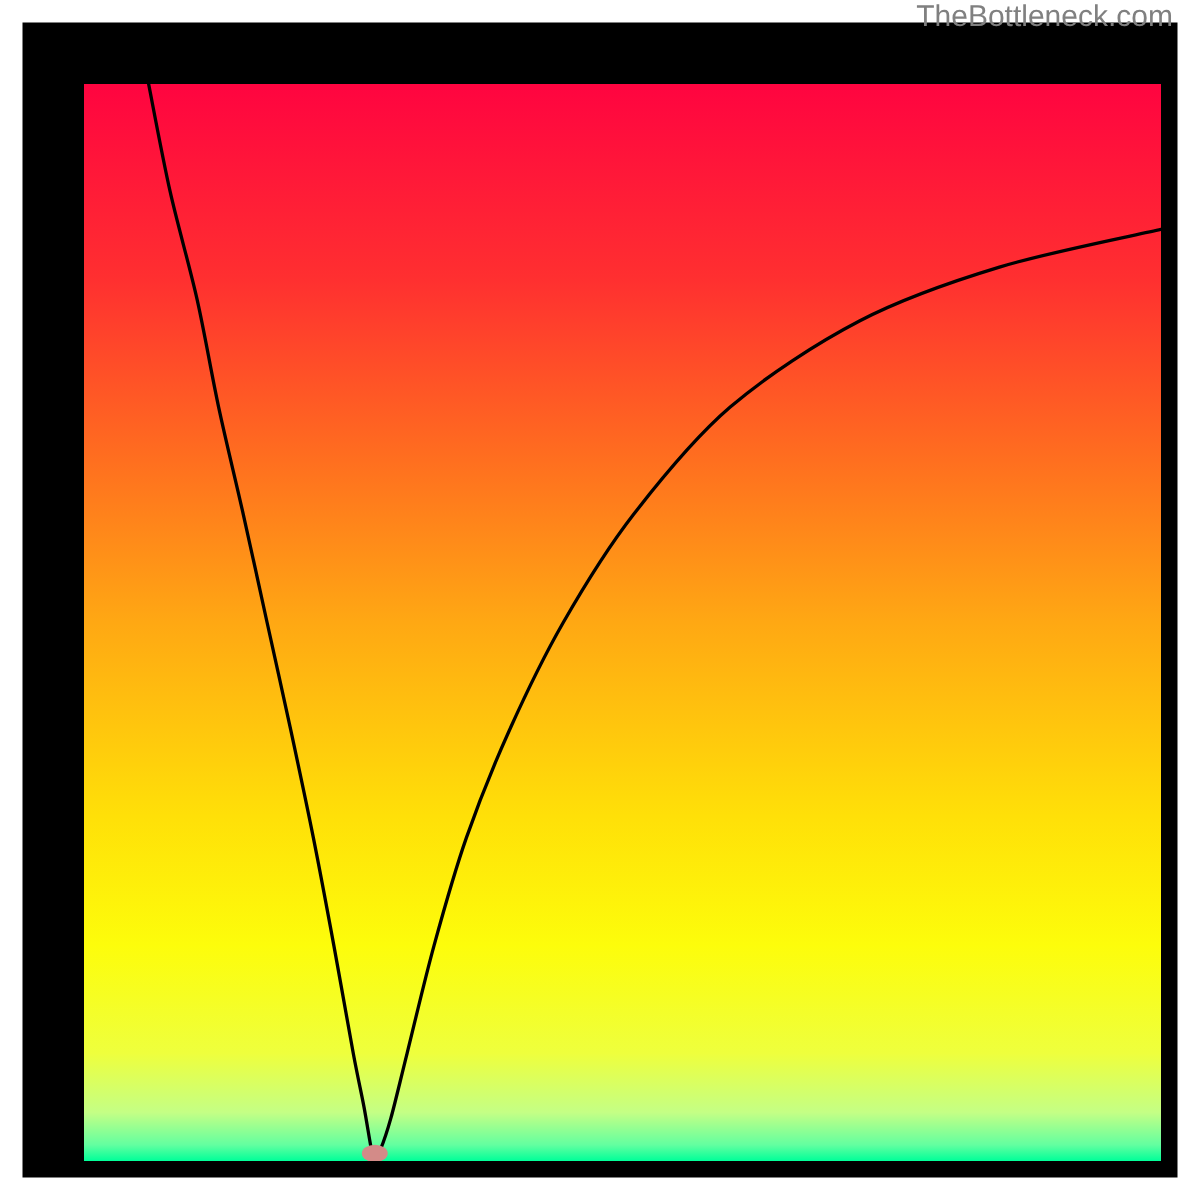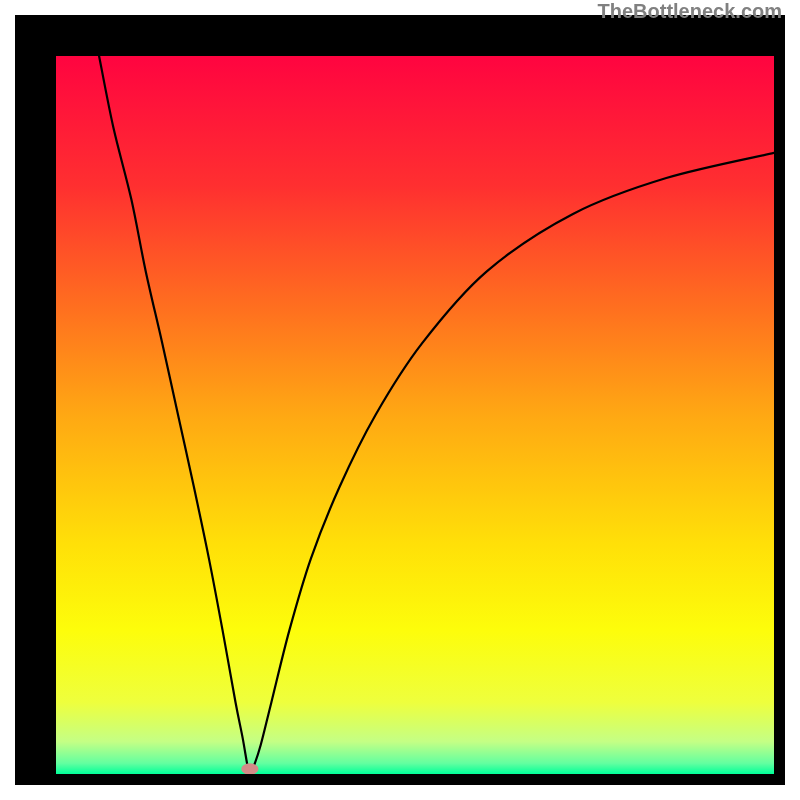--- a/index.html
+++ b/index.html
@@ -31,21 +31,21 @@
     top: 41px;
     width: 718px;
     height: 718px;
     overflow: hidden;
   }
   .attribution {
     position: absolute;
     top: 0px;
     right: 18px;
     font-size: 20px;
-    font-weight: 700;
+    font-weight: 400;
     color: #808080;
     z-index: 10;
     text-align: center;
   }
   svg.curve {
     position: absolute;
     left: 0;
     top: 0;
     width: 718px;
     height: 718px;

